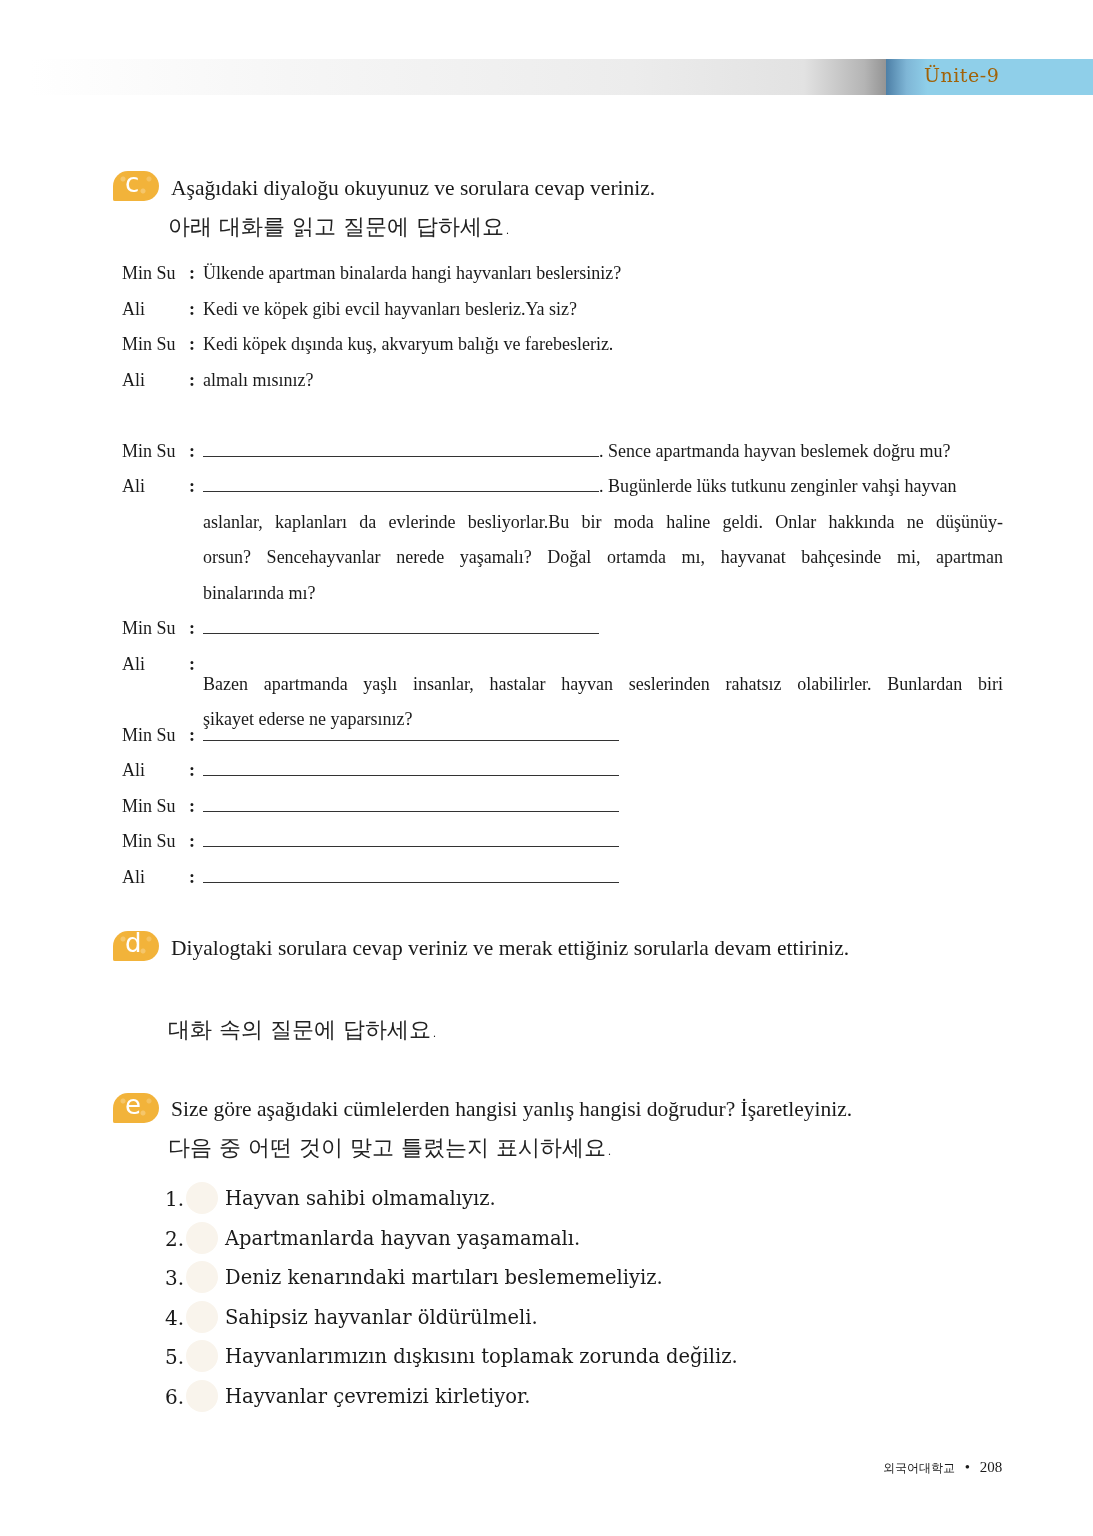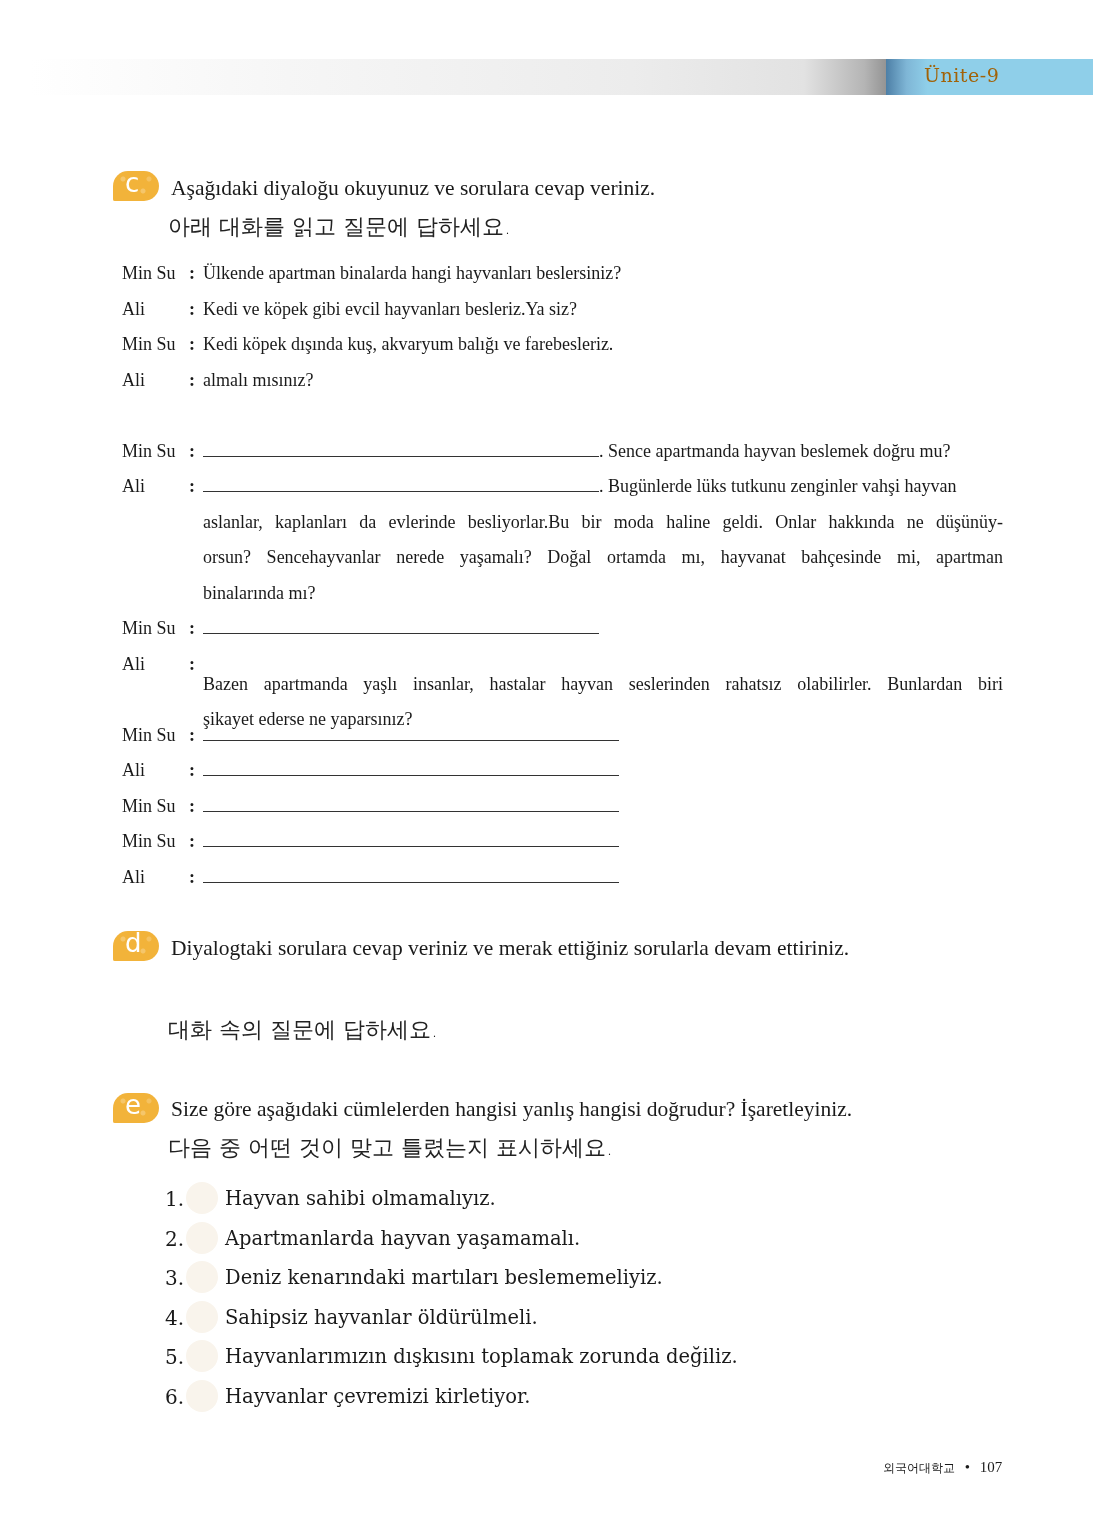--- a/index.html
+++ b/index.html
@@ -201,14 +201,14 @@
     <div class="list-item" style="top: 1385px;">
       <span class="list-num">6.</span>
       <span class="circle"></span>
       <span class="list-text">Hayvanlar çevremizi kirletiyor.</span>
     </div>
   </div>
 
 <div class="footer">
   <span class="school">외국어대학교</span>
   <span style="margin:0 6px;">•</span>
-  <span>107</span>
+  <span>208</span>
 </div>
 
 </body></html>

